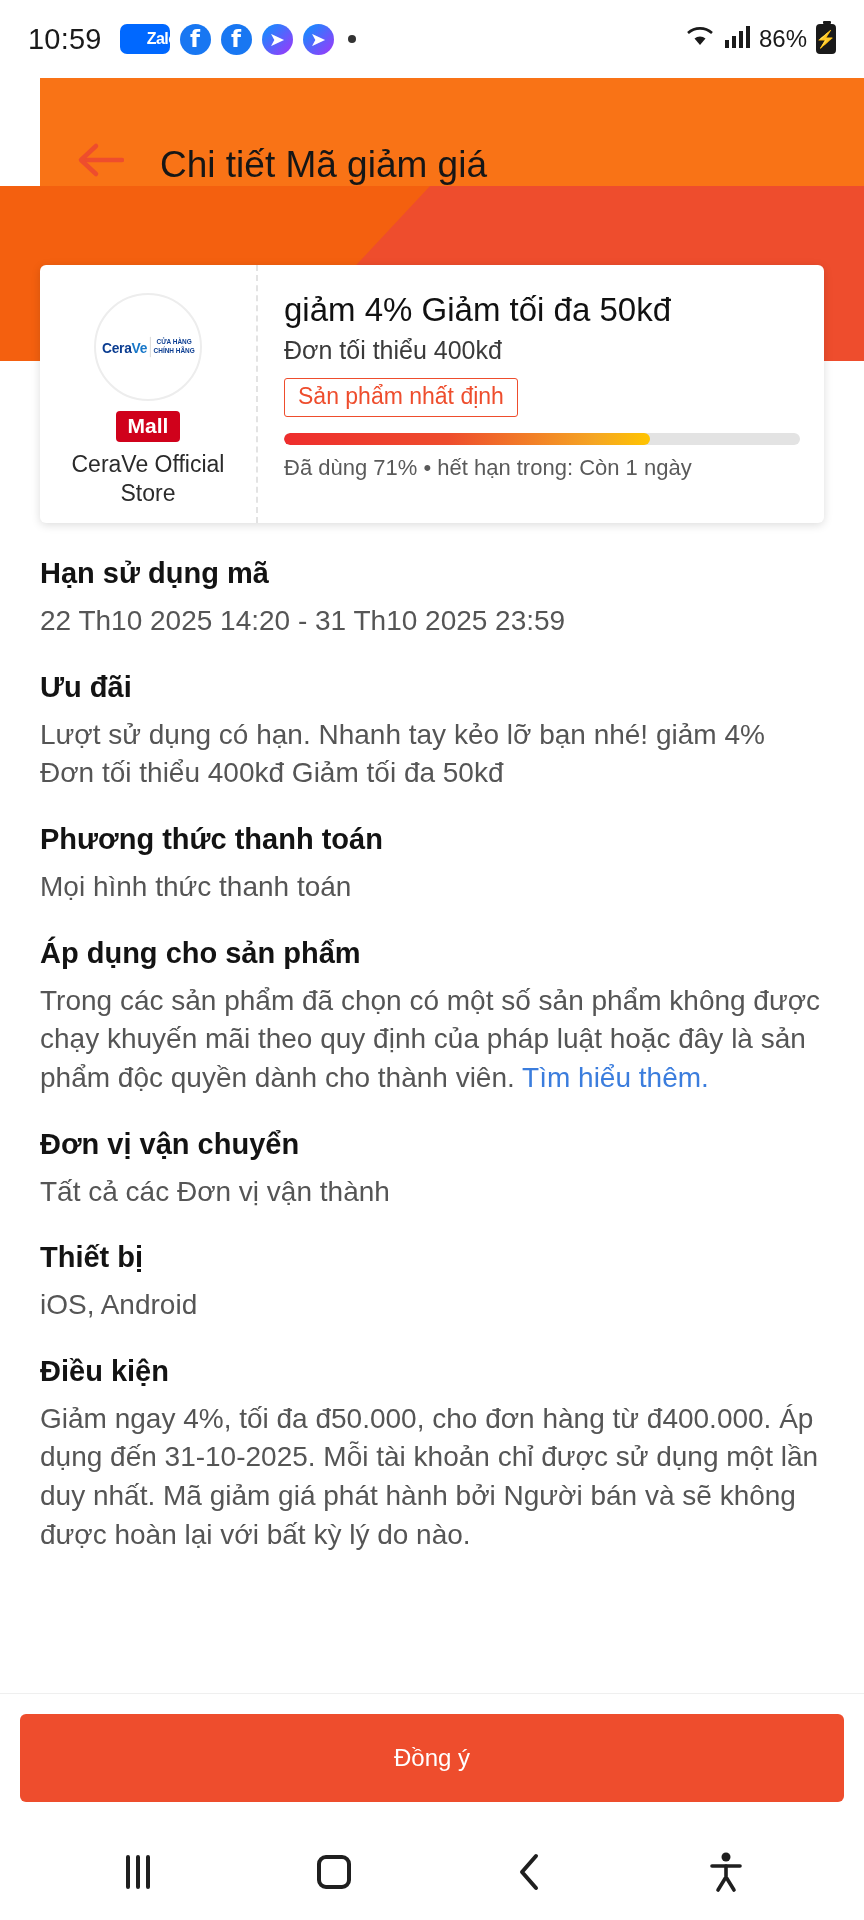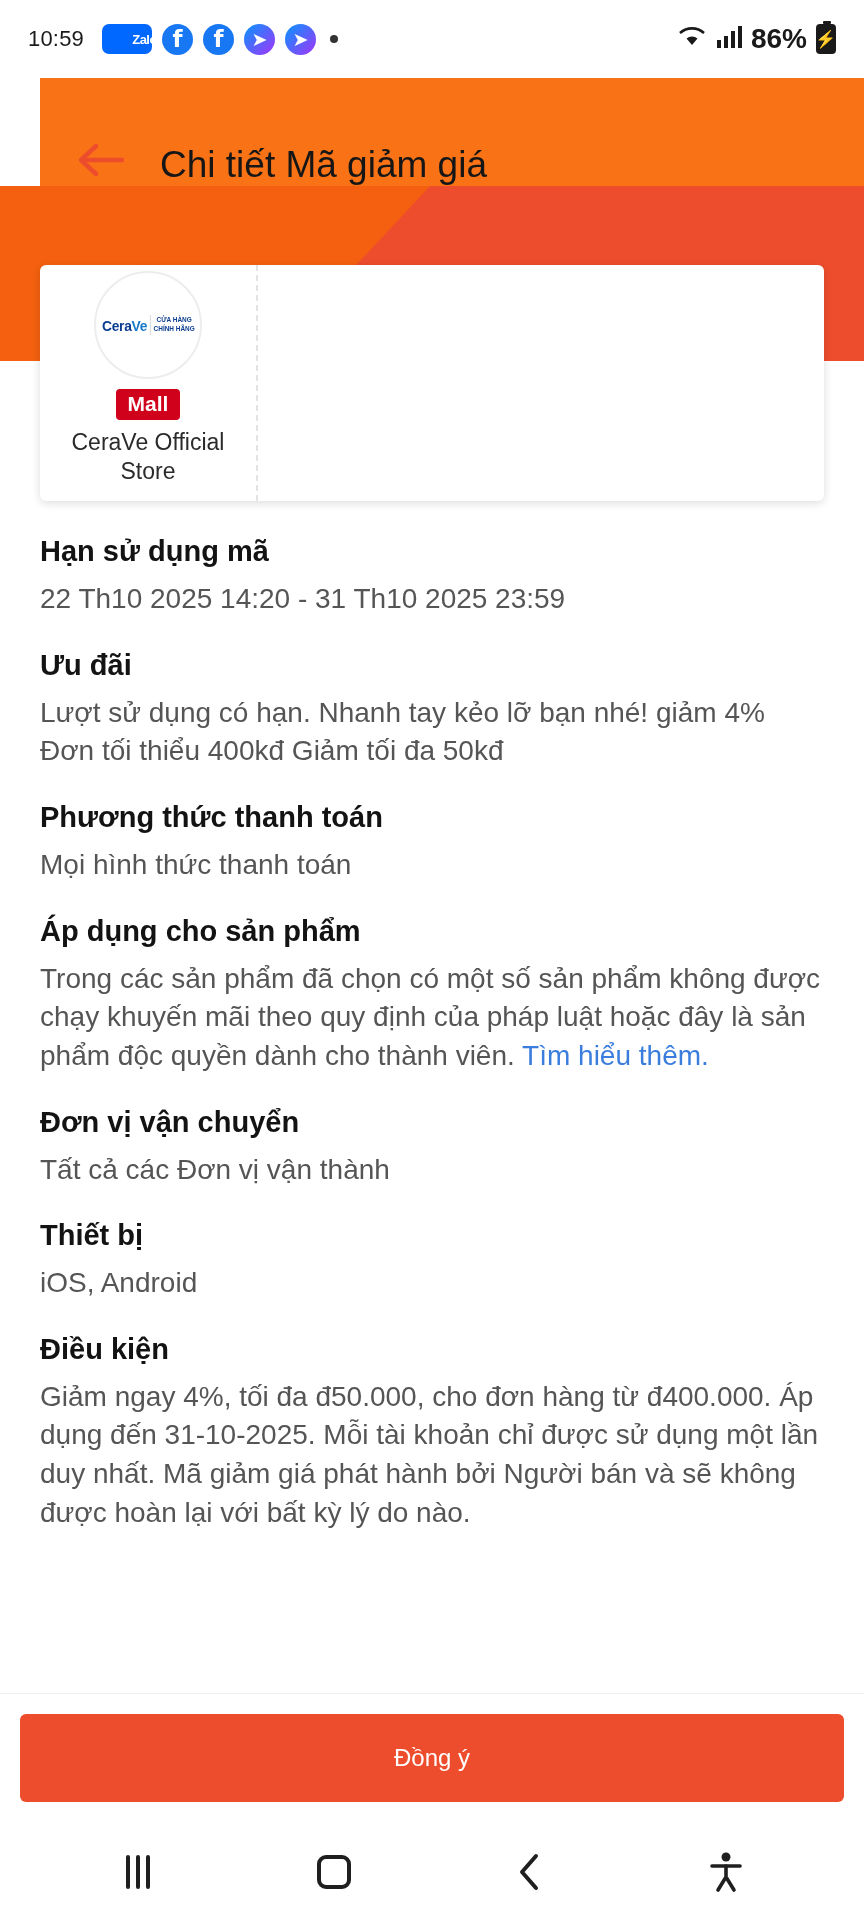--- a/index.html
+++ b/index.html
@@ -22,36 +22,36 @@
   
   .statusbar {
     height: 78px;
     display: flex;
     align-items: center;
     padding: 0 28px;
     background: #ffffff;
     flex: 0 0 auto;
   }
   .status-clock {
-    font-size: 22px;
+    font-size: 29px;
     color: #1a1a1a;
     letter-spacing: 0.2px;
     margin-right: 18px;
   }
   .status-icons-left {
     display: flex;
     align-items: center;
     gap: 10px;
   }
   .badge-zalo {
     width: 50px; height: 30px;
     border-radius: 7px;
     background: #0068ff;
     color: #fff;
-    font-size: 13px;
+    font-size: 16px;
     display: flex; align-items: center; justify-content: center;
     font-weight: bold;
     letter-spacing: -0.5px;
     padding-left: 35px;
   }
   .badge-fb {
     width: 31px; height: 31px;
     border-radius: 50%;
     background: #1877f2;
     color: #fff;
@@ -74,21 +74,21 @@
     background: #333;
     margin-left: 4px;
   }
   .status-right {
     margin-left: auto;
     display: flex;
     align-items: center;
     gap: 9px;
   }
   .status-right .glyph { font-size: 24px; color: #1a1a1a; line-height: 1; }
-  .battery-pct { font-size: 28px; color: #1a1a1a; font-weight: bold; }
+  .battery-pct { font-size: 24px; color: #1a1a1a; }
   .batt {
     width: 20px; height: 30px;
     border: 2px solid #1a1a1a;
     border-radius: 4px;
     position: relative;
     background: #1a1a1a;
   }
   .batt::after {
     content: "";
     position: absolute;
@@ -160,21 +160,21 @@
     display: flex;
     background: #ffffff;
     border-radius: 6px;
     box-shadow: 0 2px 10px rgba(0,0,0,0.14);
     overflow: hidden;
     min-height: 218px;
   }
   .voucher-left {
     width: 218px;
     flex: 0 0 218px;
-    padding: 6px 12px 16px;
+    padding: 28px 12px 16px;
     display: flex;
     flex-direction: column;
     align-items: center;
     justify-content: flex-start;
     position: relative;
     border-right: 2px dashed #e3e3e3;
   }
   .brand-circle {
     width: 108px; height: 108px;
     border-radius: 50%;
@@ -398,20 +398,29 @@
               <span class="brand-official">
                 <span>CỬA HÀNG</span><br>
                 <span>CHÍNH HÃNG</span>
               </span>
             </div>
           </div>
           <div class="mall-badge">Mall</div>
           <div class="shop-name">CeraVe Official Store</div>
         </div>
 
+        <div class="voucher-right">
+          <div class="v-title">giảm 4% Giảm tối đa 50kđ</div>
+          <div class="v-sub">Đơn tối thiểu 400kđ</div>
+          <div class="v-tag">Sản phẩm nhất định</div>
+          <div class="v-bar">
+            <div class="v-bar-fill" id="usage-fill" style="width: 71%;"></div>
+          </div>
+          <div class="v-meta">Đã dùng 71% • hết hạn trong: Còn 1 ngày</div>
+        </div>
 
       </div>
     </div>
 
     <div class="sections" id="sections-container">
         <div class="sec">
           <h3>Hạn sử dụng mã</h3>
           <p><span>22 Th10 2025 14:20 - 31 Th10 2025 23:59</span></p>
         </div>
         <div class="sec">

